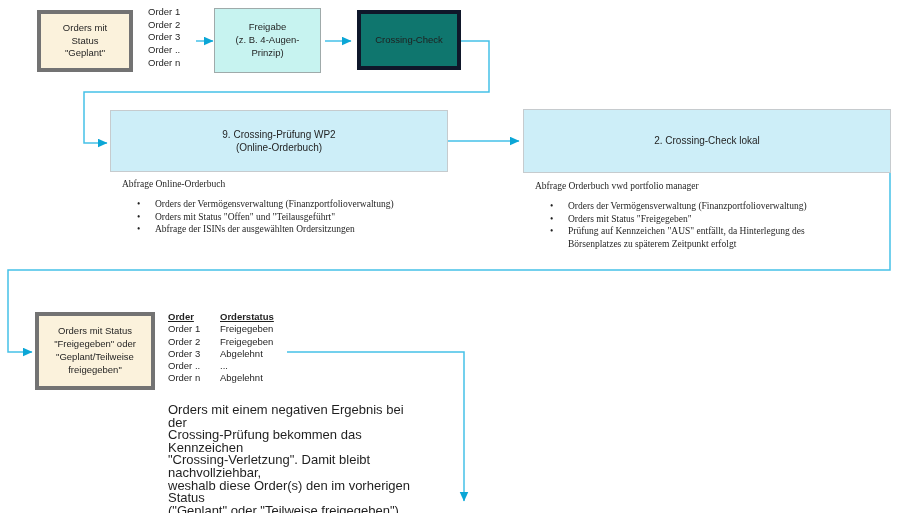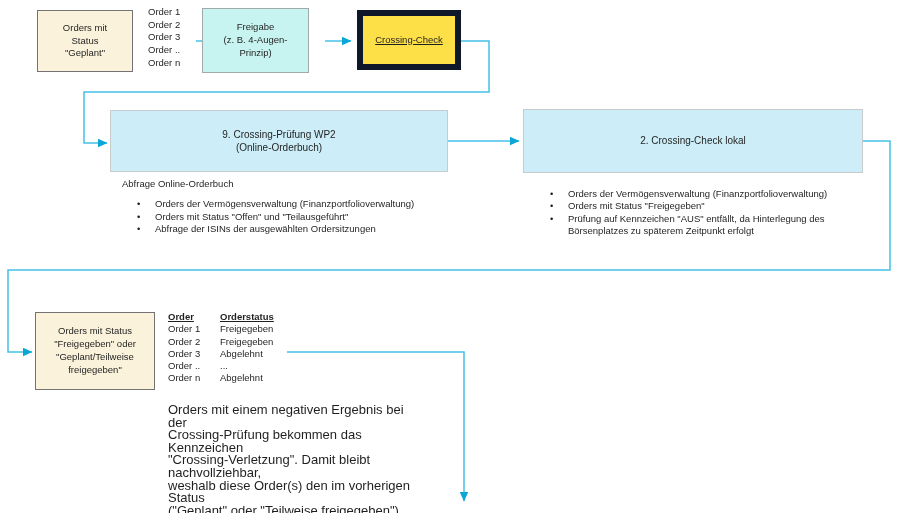--- a/index.html
+++ b/index.html
@@ -6,28 +6,28 @@
   .canvas {
     position:relative; width:900px; height:513px; background:#ffffff;
     font-family:"Liberation Sans", sans-serif; color:#1f1f1f; overflow:hidden;
   }
   .connectors { position:absolute; left:0; top:0; width:900px; height:513px; }
   .node {
     position:absolute; display:flex; align-items:center; justify-content:center;
     text-align:center; white-space:pre-line; font-size:9.5px; line-height:1.35;
     box-sizing:border-box; padding:2px 4px;
   }
-  .beige { background:#FBF2DC; border:1px solid #737373; }
+  .beige { background:#FBF2DC; border:4px solid #737373; }
   .aqua  { background:#C7F3F0; border:1px solid #9FAAAA; }
-  .pink  { background:#fde047; border:6px solid #0f172a;text-decoration:underline; }
+  .pink  { background:#0f766e; border:4px solid #0f172a; }
   .blue  { background:#CDEEF8; border:1px solid #C6CBCE; font-size:10px; }
   .listcol {
     position:absolute; font-size:9.5px; line-height:12.7px; white-space:pre-line;
   }
-  .details { position:absolute; font-size:9.5px; line-height:12.4px; }
+  .details { position:absolute; font-size:9.5px; line-height:12.4px;font-family:Liberation Serif, serif; }
   .details .heading { margin:0 0 0 0; }
   .details ul { margin:8px; padding:0; list-style:none; }
   .details li { position:relative; padding-left:25px; white-space:pre-line; }
   .details li::before { content:"\2022"; position:absolute; left:7px; top:0; }
   .otable { position:absolute; left:168px; top:311px; font-size:9.5px; line-height:12.3px; }
   .trow { display:flex; }
   .trow span:first-child { width:52px; }
   .thead span { font-weight:bold;text-decoration:underline; }
   .note {
     position:absolute; left:168px; top:404px; width:250px;
@@ -58,41 +58,42 @@
   <div class="node beige" style="left:37px; top:10px; width:96px; height:62px;">Orders mit
 Status
 "Geplant"</div>
 
   <div class="listcol" style="left:148px; top:6px;">Order 1
 Order 2
 Order 3
 Order ..
 Order n</div>
 
-  <div class="node aqua" style="left:202px; top:8px; width:107px; height:65px;">Freigabe
+  <div class="node aqua" style="left:214px; top:8px; width:107px; height:65px;">Freigabe
 (z. B. 4-Augen-
 Prinzip)</div>
 
   <div class="node pink" style="left:357px; top:10px; width:104px; height:60px;">Crossing-Check</div>
 
   <div class="node blue" style="left:110px; top:110px; width:338px; height:62px;">9. Crossing-Prüfung WP2
 (Online-Orderbuch)</div>
 
-  <div class="node blue" style="left:523px; top:109px; width:340px; height:64px;">2. Crossing-Check lokal</div>
+  <div class="node blue" style="left:523px; top:109px; width:368px; height:64px;">2. Crossing-Check lokal</div>
 
   <div class="details" style="left:122px; top:178px; width:382px;">
     <div class="heading">Abfrage Online-Orderbuch</div>
     <ul>
       <li>Orders der Vermögensverwaltung (Finanzportfolioverwaltung)</li>
       <li>Orders mit Status "Offen" und "Teilausgeführt"</li>
       <li>Abfrage der ISINs der ausgewählten Ordersitzungen</li>
     </ul>
   </div>
 
   <div class="details" style="left:535px; top:180px; width:345px;">
+    <div class="heading">Abfrage Orderbuch vwd portfolio manager</div>
     <ul>
       <li>Orders der Vermögensverwaltung (Finanzportfolioverwaltung)</li>
       <li>Orders mit Status "Freigegeben"</li>
       <li>Prüfung auf Kennzeichen "AUS" entfällt, da Hinterlegung des
 Börsenplatzes zu späterem Zeitpunkt erfolgt</li>
     </ul>
   </div>
 
   <div class="node beige" style="left:35px; top:312px; width:120px; height:78px;">Orders mit Status
 "Freigegeben" oder

